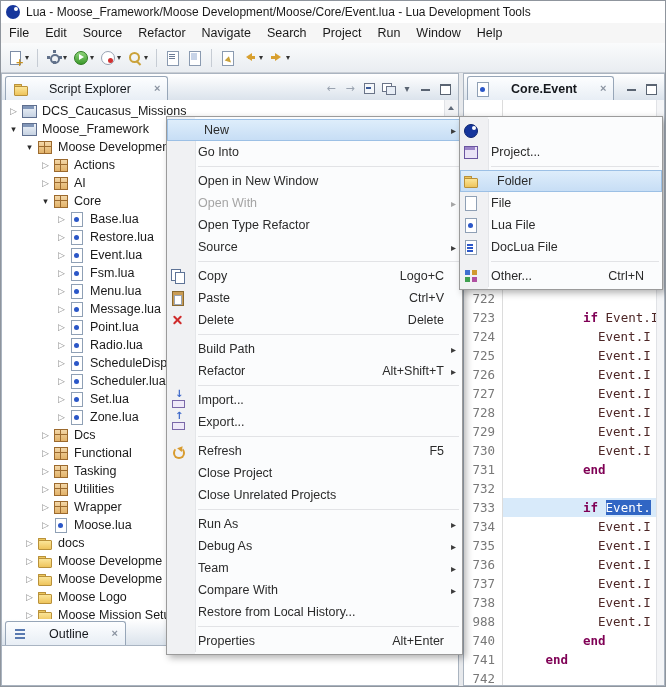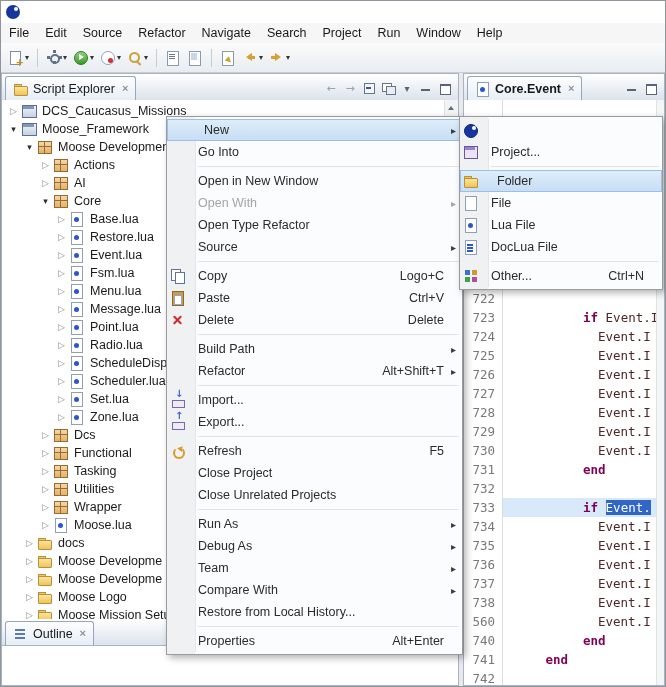--- a/index.html
+++ b/index.html
@@ -74,21 +74,21 @@
   .tb-forward::before{content:"";position:absolute;left:2px;top:6px;width:7px;height:3px;background:#d8a030;}
   .tb-forward::after{content:"";position:absolute;right:0;top:3px;border:4px solid transparent;border-left:6px solid #d8a030;}
 
   
   .left-pane{position:absolute;left:0;top:72px;width:458px;bottom:0;background:#fff;border:1px solid #aab4c0;box-sizing:border-box;}
   .sash{position:absolute;left:458px;top:72px;width:4px;bottom:0;background:#e7e9ec;}
   .right-pane{position:absolute;left:462px;top:72px;right:0;bottom:0;background:#404040;border:1px solid #aab4c0;box-sizing:border-box;}
 
   .view-header{position:absolute;left:0;right:0;top:0;height:26px;background:linear-grad​ient(#ffffff,#dbe3ec);
                background:linear-gradient(#ffffff,#dbe3ec);border-bottom:1px solid #a9b4c2;display:flex;align-items:flex-end;}
-  .tab{height:23px;margin-left:3px;display:flex;align-items:center;gap:4px;padding:0 7px;
+  .tab{height:23px;margin-left:3px;display:flex;align-items:center;gap:20px;padding:0 7px;
        background:linear-gradient(#fdfeff,#e8eef5);border:1px solid #97a6b8;border-bottom:none;
        border-radius:3px 3px 0 0;font-size:12.5px;white-space:nowrap;}
   .tab-label{color:#15181d;}
   .etab .tab-label{font-weight:bold;}
   .tclose{margin-left:3px;color:#8a93a0;font-size:11px;line-height:11px;}
   .tclose::before{content:"×";font-weight:bold;}
   .hicons{margin-left:auto;display:flex;align-items:center;gap:3px;padding:0 5px 4px 0;}
   .hic{width:16px;height:16px;position:relative;display:inline-flex;align-items:center;justify-content:center;
        font-family:"DejaVu Sans",sans-serif;font-size:11px;color:#9aa3b0;}
   .hic-back-arrow::before{content:"←";}
@@ -148,20 +148,21 @@
   .mi.hl{background:linear-gradient(#dfeefb,#c6ddf5);box-shadow:inset 0 0 0 1px #9cc0e5;gap:6px;}
   .mi.dis,.mi.dis .maccel,.mi.dis .marrow{color:#a5a5a5;}
   .msep{height:1px;background:#e2e3e6;margin:3px 3px 3px 31px;}
 </style>
 </head>
 <body>
 
 <div class="window">
   <div class="titlebar">
     <span class="app-icon"></span>
+    <span class="title-text">Lua - Moose_Framework/Moose Development/Moose/Core/Event.lua - Lua Development Tools</span>
   </div>
 
   <div class="menubar">
       <div class="mb-item">File</div>
       <div class="mb-item">Edit</div>
       <div class="mb-item">Source</div>
       <div class="mb-item">Refactor</div>
       <div class="mb-item">Navigate</div>
       <div class="mb-item">Search</div>
       <div class="mb-item">Project</div>
@@ -427,21 +428,21 @@
           <div class="cl"><span class="ln">729</span><span class="ct" style="padding-left: 96px;"><span class="seg-id">Event.I</span></span></div>
           <div class="cl"><span class="ln">730</span><span class="ct" style="padding-left: 96px;"><span class="seg-id">Event.I</span></span></div>
           <div class="cl"><span class="ln">731</span><span class="ct" style="padding-left: 81px;"><span class="seg-kw">end</span></span></div>
           <div class="cl"><span class="ln">732</span><span class="ct" style="padding-left: 6px;"></span></div>
           <div class="cl cur"><span class="ln">733</span><span class="ct" style="padding-left: 81px;"><span class="seg-kw">if </span><span class="seg-sel">Event.</span></span></div>
           <div class="cl"><span class="ln">734</span><span class="ct" style="padding-left: 96px;"><span class="seg-id">Event.I</span></span></div>
           <div class="cl"><span class="ln">735</span><span class="ct" style="padding-left: 96px;"><span class="seg-id">Event.I</span></span></div>
           <div class="cl"><span class="ln">736</span><span class="ct" style="padding-left: 96px;"><span class="seg-id">Event.I</span></span></div>
           <div class="cl"><span class="ln">737</span><span class="ct" style="padding-left: 96px;"><span class="seg-id">Event.I</span></span></div>
           <div class="cl"><span class="ln">738</span><span class="ct" style="padding-left: 96px;"><span class="seg-id">Event.I</span></span></div>
-          <div class="cl"><span class="ln">560</span><span class="ct" style="padding-left: 96px;"><span class="seg-id">Event.I</span></span></div>
+          <div class="cl"><span class="ln">988</span><span class="ct" style="padding-left: 96px;"><span class="seg-id">Event.I</span></span></div>
           <div class="cl"><span class="ln">740</span><span class="ct" style="padding-left: 81px;"><span class="seg-kw">end</span></span></div>
           <div class="cl"><span class="ln">741</span><span class="ct" style="padding-left: 43.5px;"><span class="seg-kw">end</span></span></div>
           <div class="cl"><span class="ln">742</span><span class="ct" style="padding-left: 6px;"></span></div>
           <div class="cl"><span class="ln">743</span><span class="ct" style="padding-left: 43.5px;"><span class="seg-kw">if </span><span class="seg-id">Event.ta</span></span></div>
         </div>
       <div class="overview"></div>
     </div>
   </div>
 
   <div class="menu cmenu">

